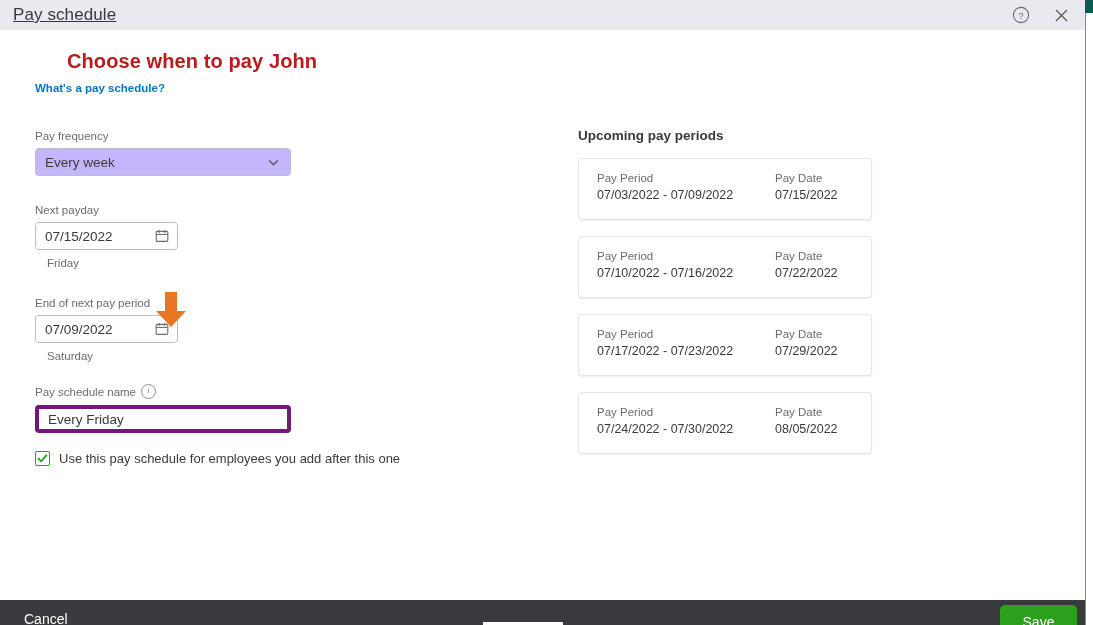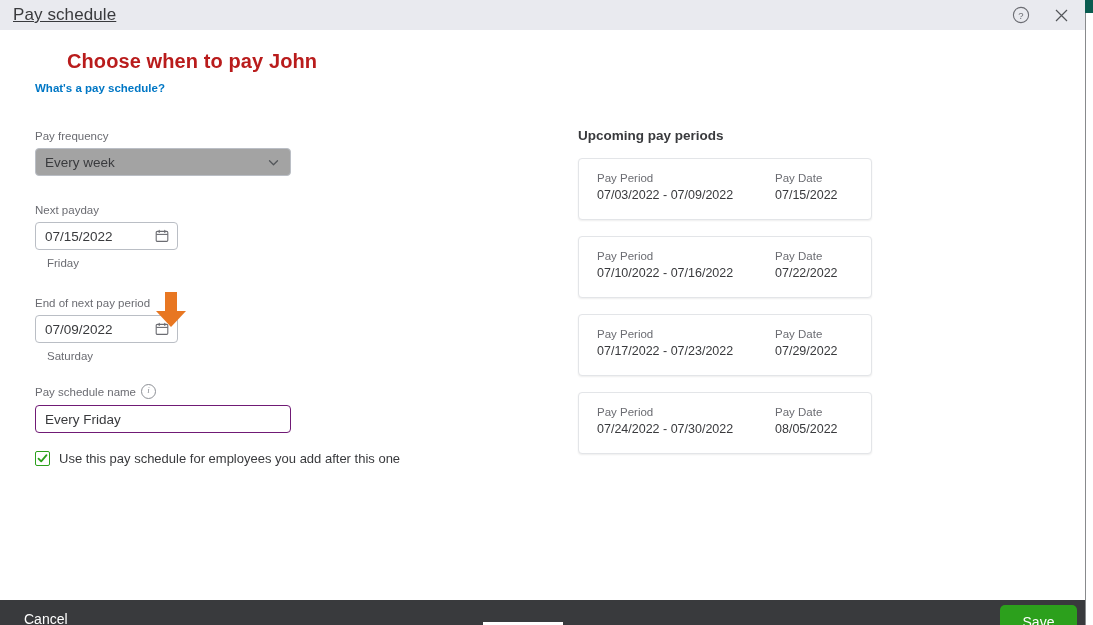--- a/index.html
+++ b/index.html
@@ -107,21 +107,21 @@
     margin-bottom: 6px;
     display: flex;
     align-items: center;
     gap: 5px;
   }
   .select-box {
     width: 256px;
     height: 28px;
     border: 1px solid #babec5;
     border-radius: 4px;
-    background: #a3a3a3;
+    background: #c4b5fd;
     display: flex;
     align-items: center;
     padding: 0 9px;
     box-sizing: border-box;
     font-size: 13.5px;
     color: #393a3d;
     cursor: pointer;
     position: relative;
   }
   .select-box .chev {
@@ -142,21 +142,21 @@
     color: #393a3d;
     position: relative;
   }
   .date-box .cal {
     margin-left: auto;
     display: flex;
   }
   .text-box {
     width: 256px;
     height: 28px;
-    border: 1px solid #701a75;
+    border: 4px solid #701a75;
     border-radius: 4px;
     background: #fff;
     display: flex;
     align-items: center;
     padding: 0 9px;
     box-sizing: border-box;
     font-size: 13.5px;
     color: #393a3d;
   }
   .helper-text {

